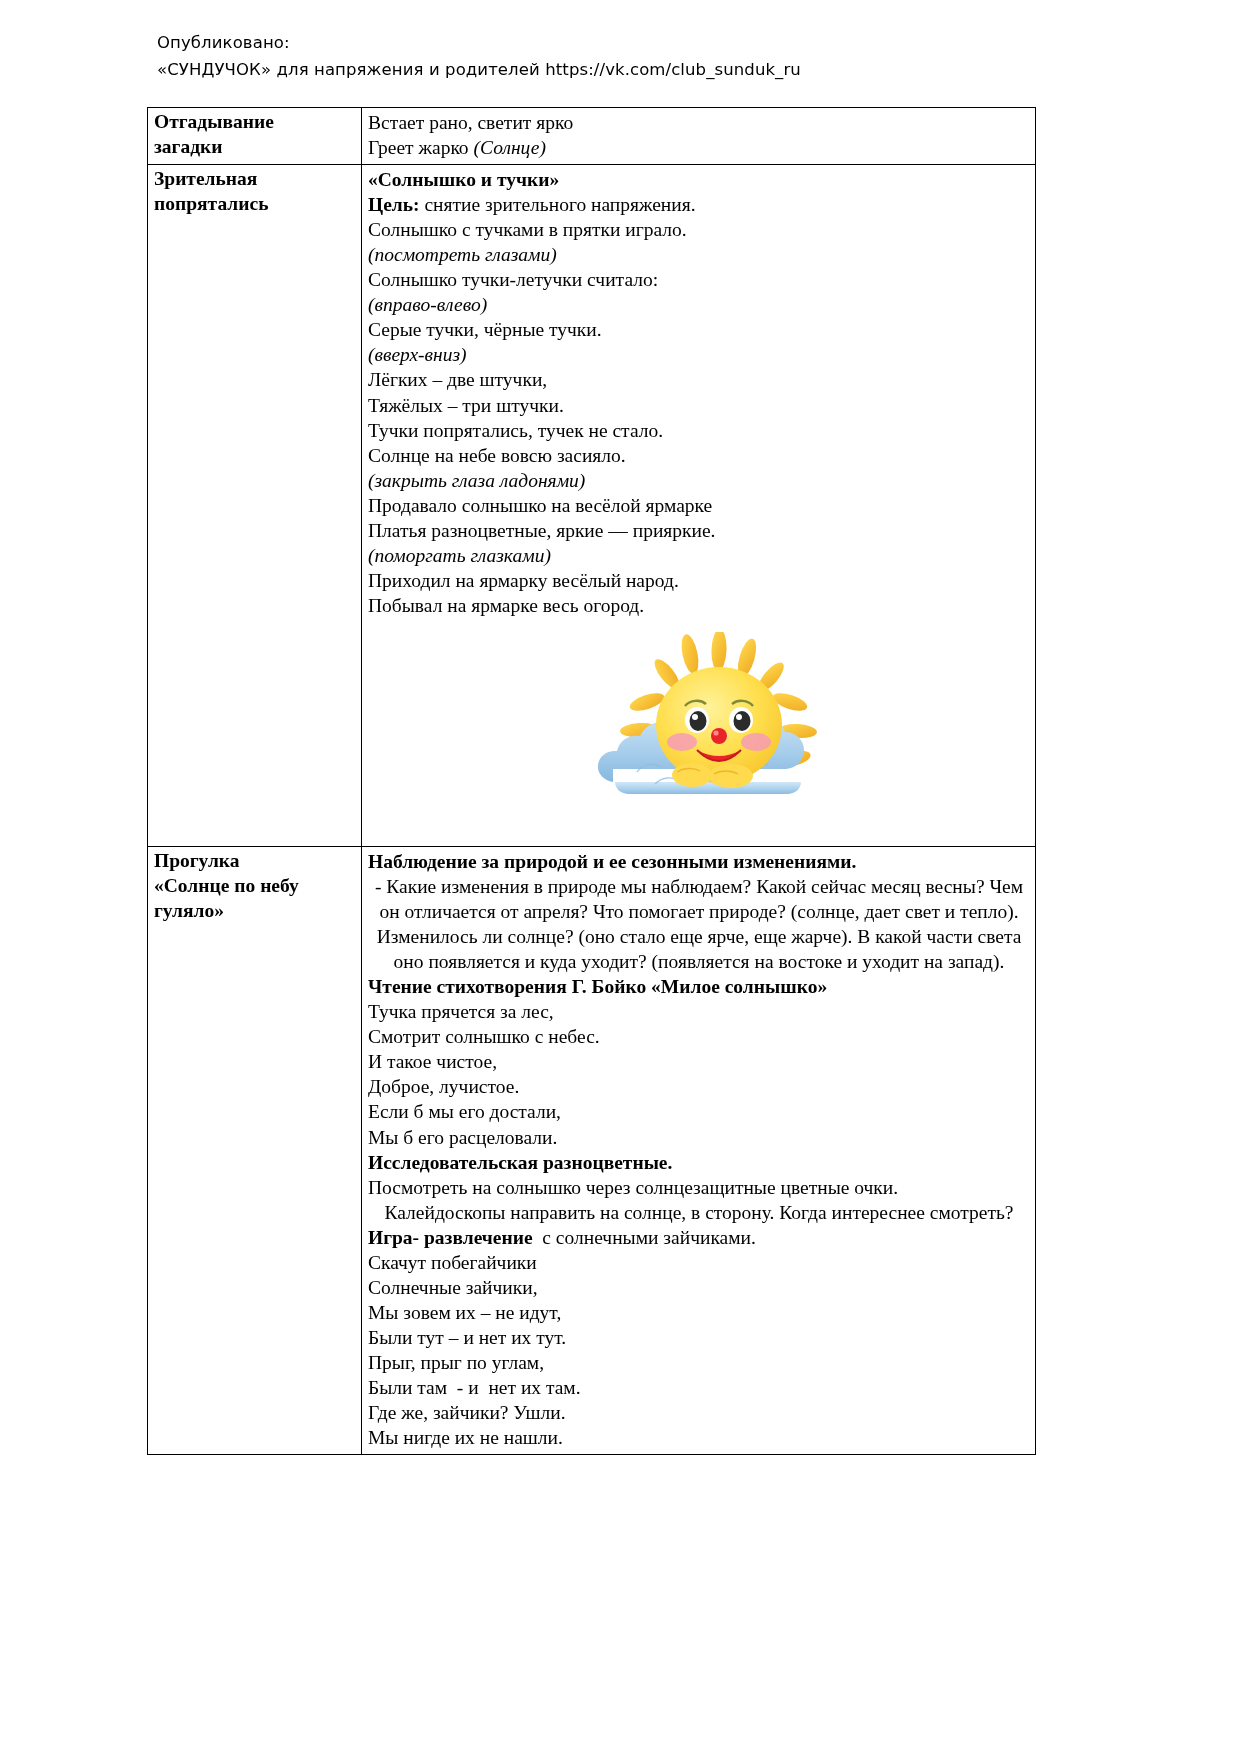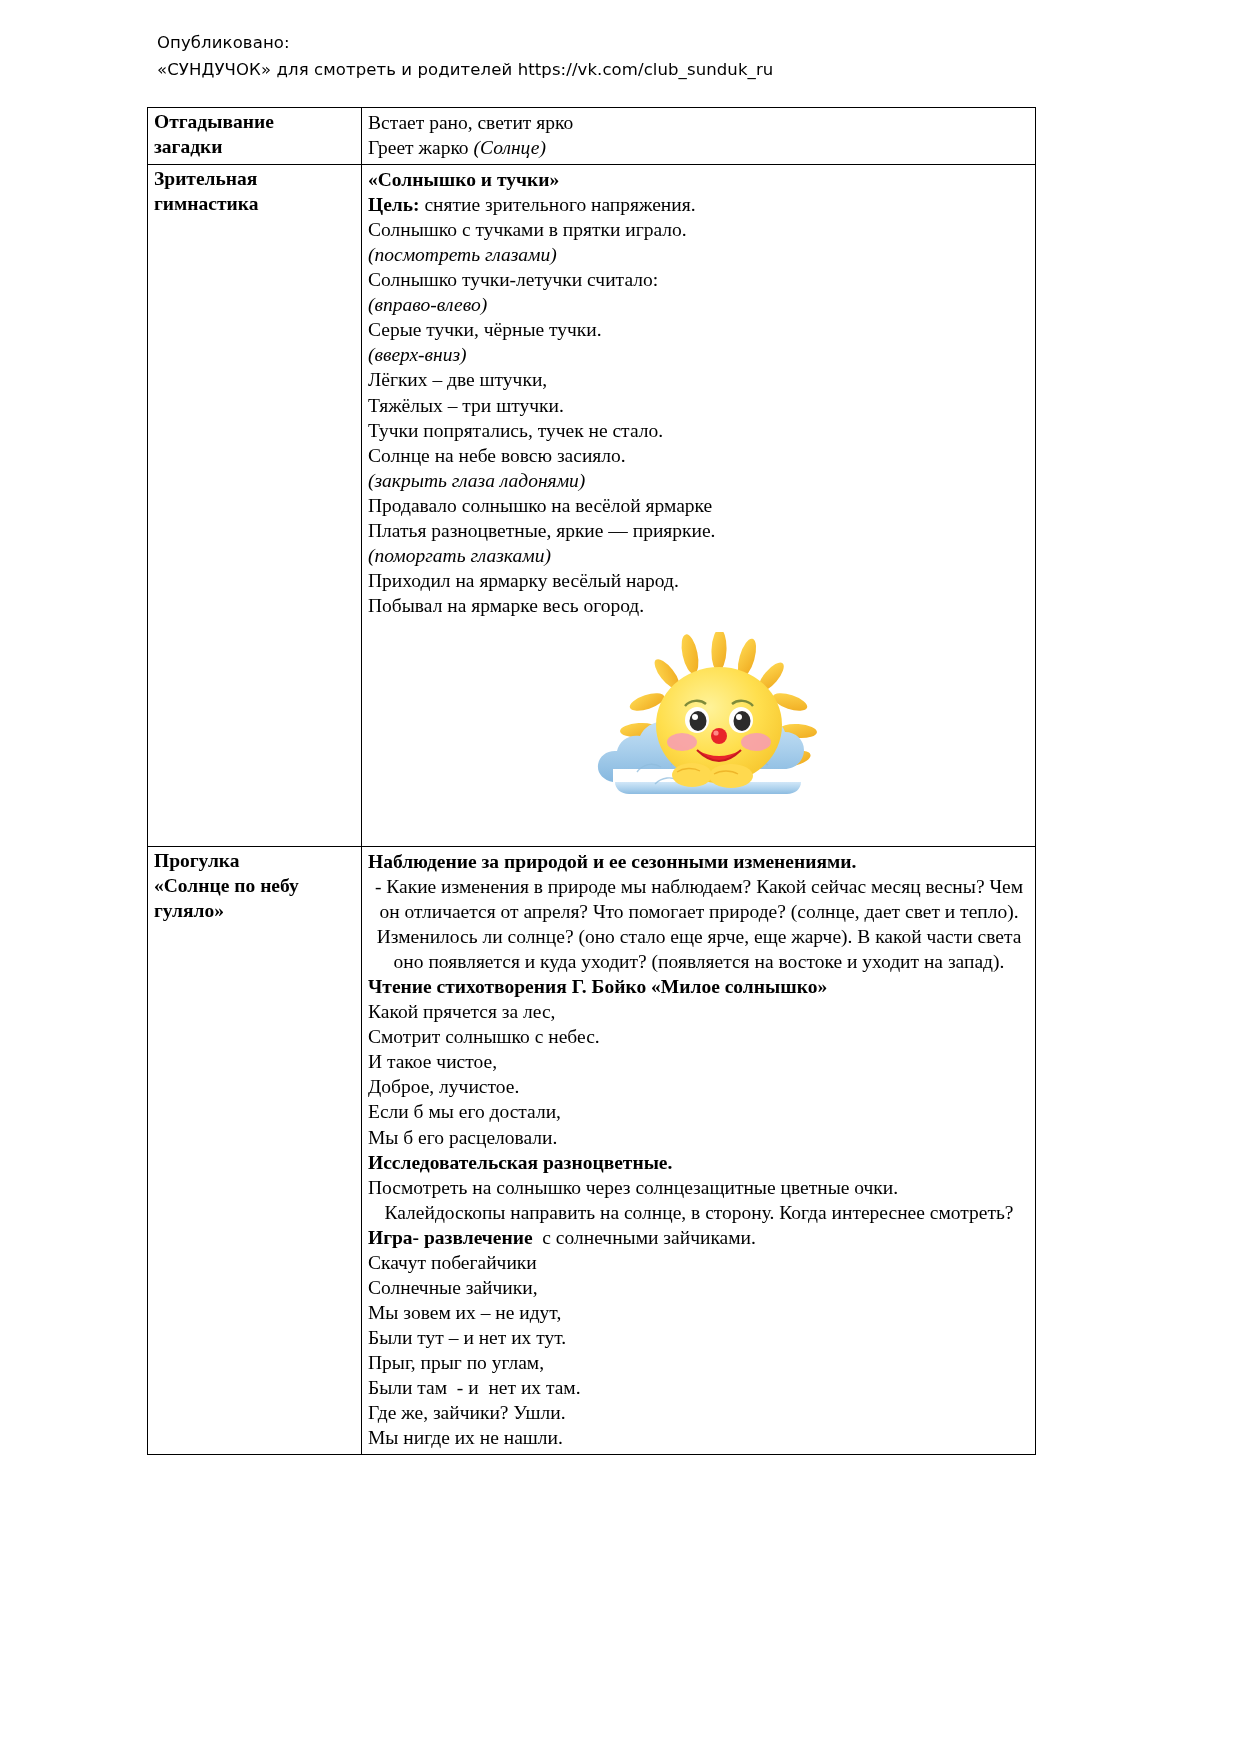--- a/index.html
+++ b/index.html
@@ -73,21 +73,21 @@
   }
   svg.illus { display: inline-block; }
 </style>
 </head>
 <body>
 
 <div class="page">
 
   <div class="header-block">
     <div class="header-line">Опубликовано:</div>
-    <div class="header-line">«СУНДУЧОК» для смотреть и родителей https://vk.com/club_sunduk_ru</div>
+    <div class="header-line">«СУНДУЧОК» для напряжения и родителей https://vk.com/club_sunduk_ru</div>
   </div>
 
   <table class="main-table">
     <colgroup>
         <col class="c1">
         <col class="c2">
       </colgroup>
     <tbody>
 
       <tr>
@@ -97,21 +97,21 @@
         </td>
         <td class="body-cell">
           <span class="ln">Встает рано, светит ярко</span>
           <span class="ln"><span>Греет жарко </span><span class="i">(Солнце)</span></span>
         </td>
       </tr>
 
       <tr>
         <td class="label-cell">
           <span class="ln">Зрительная</span>
-          <span class="ln">гимнастика</span>
+          <span class="ln">попрятались</span>
         </td>
         <td class="body-cell">
           <span class="ln b">«Солнышко и тучки»</span>
           <span class="ln"><span class="b">Цель:</span><span> снятие зрительного напряжения.</span></span>
           <span class="ln">Солнышко с тучками в прятки играло.</span>
           <span class="ln i">(посмотреть глазами)</span>
           <span class="ln">Солнышко тучки-летучки считало:</span>
           <span class="ln i">(вправо-влево)</span>
           <span class="ln">Серые тучки, чёрные тучки.</span>
           <span class="ln i">(вверх-вниз)</span>
@@ -208,21 +208,21 @@
       <tr>
         <td class="label-cell">
           <span class="ln">Прогулка</span>
           <span class="ln">«Солнце по небу</span>
           <span class="ln">гуляло»</span>
         </td>
         <td class="body-cell">
           <span class="ln b">Наблюдение за природой и ее сезонными изменениями.</span>
           <span class="para">- Какие изменения в природе мы наблюдаем? Какой сейчас месяц весны? Чем он отличается от апреля? Что помогает природе? (солнце, дает свет и тепло). Изменилось ли солнце? (оно стало еще ярче, еще жарче). В какой части света оно появляется и куда уходит? (появляется на востоке и уходит на запад).</span>
           <span class="ln b">Чтение стихотворения Г. Бойко «Милое солнышко»</span>
-          <span class="ln">Какой прячется за лес,</span>
+          <span class="ln">Тучка прячется за лес,</span>
           <span class="ln">Смотрит солнышко с небес.</span>
           <span class="ln">И такое чистое,</span>
           <span class="ln">Доброе, лучистое.</span>
           <span class="ln">Если б мы его достали,</span>
           <span class="ln">Мы б его расцеловали.</span>
           <span class="ln b">Исследовательская разноцветные.</span>
           <span class="ln">Посмотреть на солнышко через солнцезащитные цветные очки.</span>
           <span class="para">Калейдоскопы направить на солнце, в сторону. Когда интереснее смотреть?</span>
           <span class="ln"><span class="b">Игра- развлечение</span><span>  с солнечными зайчиками.</span></span>
           <span class="ln">Скачут побегайчики</span>

